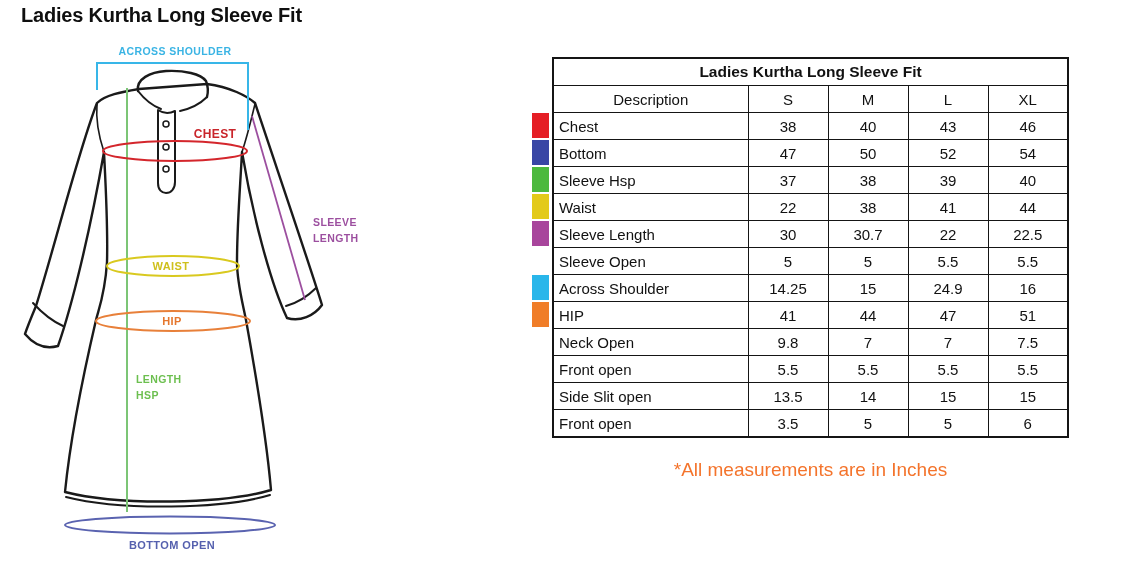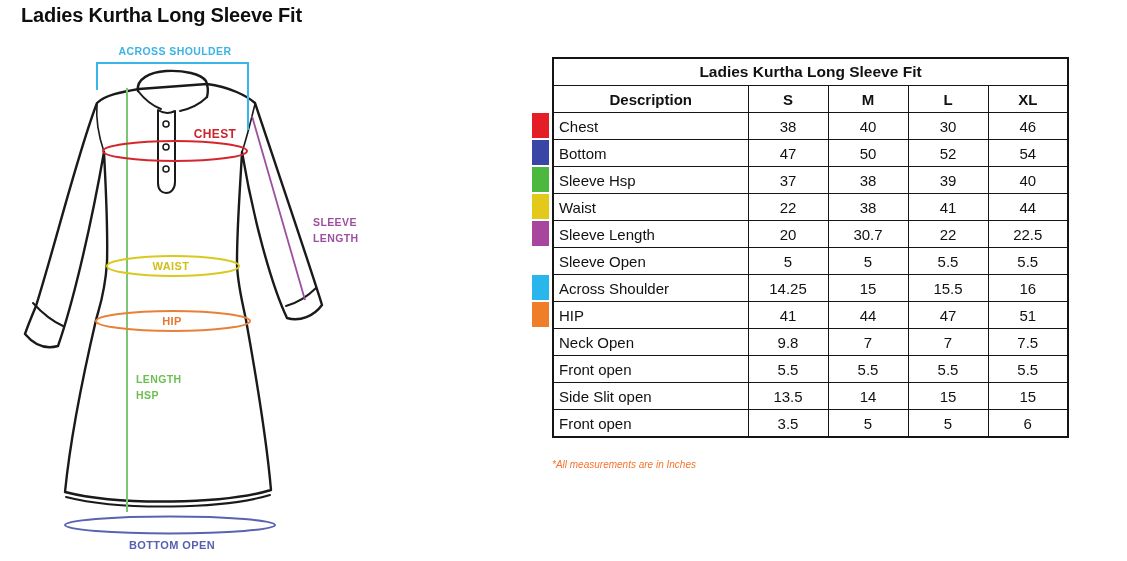--- a/index.html
+++ b/index.html
@@ -5,25 +5,25 @@
   html,body{margin:0;padding:0;background:#fff;}
   body{width:1127px;height:561px;position:relative;font-family:"Liberation Sans",sans-serif;color:#111;overflow:hidden;}
   .page-title{position:absolute;left:21px;top:4px;font-size:20px;font-weight:800;letter-spacing:-0.2px;color:#0f0f0f;}
   svg.diagram{position:absolute;left:0;top:0;}
   svg text{font-family:"Liberation Sans",sans-serif;font-weight:bold;letter-spacing:.4px;}
   .table-wrap{position:absolute;left:532px;top:57px;width:580px;}
   .swatch{position:absolute;left:0;width:17px;height:25px;}
   table.size{margin-left:20px;border-collapse:collapse;border:2px solid #151515;table-layout:fixed;background:#fff;}
   table.size th,table.size td{border:1.5px solid #151515;height:26px;padding:0;font-size:15px;text-align:center;vertical-align:middle;white-space:nowrap;overflow:hidden;}
   table.size .tbl-title{font-size:15.5px;font-weight:bold;}
-  table.size thead th{font-weight:bold;}
+  table.size thead th{font-weight:normal;}
   table.size td.label{text-align:left;padding-left:5px;}
   .col-desc{width:195px;}
   .col-size{width:80px;}
-  .footnote{margin-left:20px;width:517px;margin-top:21px;text-align:left;font-size:10px;color:#f4742c;font-style:italic;}
+  .footnote{margin-left:20px;width:517px;margin-top:21px;text-align:center;font-size:19px;color:#f4742c;}
 </style>
 </head>
 <body>
 
 <div class="page-title">Ladies Kurtha Long Sleeve Fit</div>
 
 <svg class="diagram" width="400" height="561" viewBox="0 0 400 561" xmlns="http://www.w3.org/2000/svg">
 
   <g stroke="#1a1a1a" stroke-width="2.4" fill="#ffffff" stroke-linejoin="round" stroke-linecap="round">
     <path d="M139,89
@@ -106,21 +106,21 @@
         <th>M</th>
         <th>L</th>
         <th>XL</th>
       </tr>
     </thead>
     <tbody id="size-rows">
         <tr>
           <td class="label">Chest</td>
           <td>38</td>
           <td>40</td>
-          <td>30</td>
+          <td>43</td>
           <td>46</td>
         </tr>
         <tr>
           <td class="label">Bottom</td>
           <td>47</td>
           <td>50</td>
           <td>52</td>
           <td>54</td>
         </tr>
         <tr>
@@ -132,37 +132,37 @@
         </tr>
         <tr>
           <td class="label">Waist</td>
           <td>22</td>
           <td>38</td>
           <td>41</td>
           <td>44</td>
         </tr>
         <tr>
           <td class="label">Sleeve Length</td>
-          <td>20</td>
+          <td>30</td>
           <td>30.7</td>
           <td>22</td>
           <td>22.5</td>
         </tr>
         <tr>
           <td class="label">Sleeve Open</td>
           <td>5</td>
           <td>5</td>
           <td>5.5</td>
           <td>5.5</td>
         </tr>
         <tr>
           <td class="label">Across Shoulder</td>
           <td>14.25</td>
           <td>15</td>
-          <td>15.5</td>
+          <td>24.9</td>
           <td>16</td>
         </tr>
         <tr>
           <td class="label">HIP</td>
           <td>41</td>
           <td>44</td>
           <td>47</td>
           <td>51</td>
         </tr>
         <tr>

